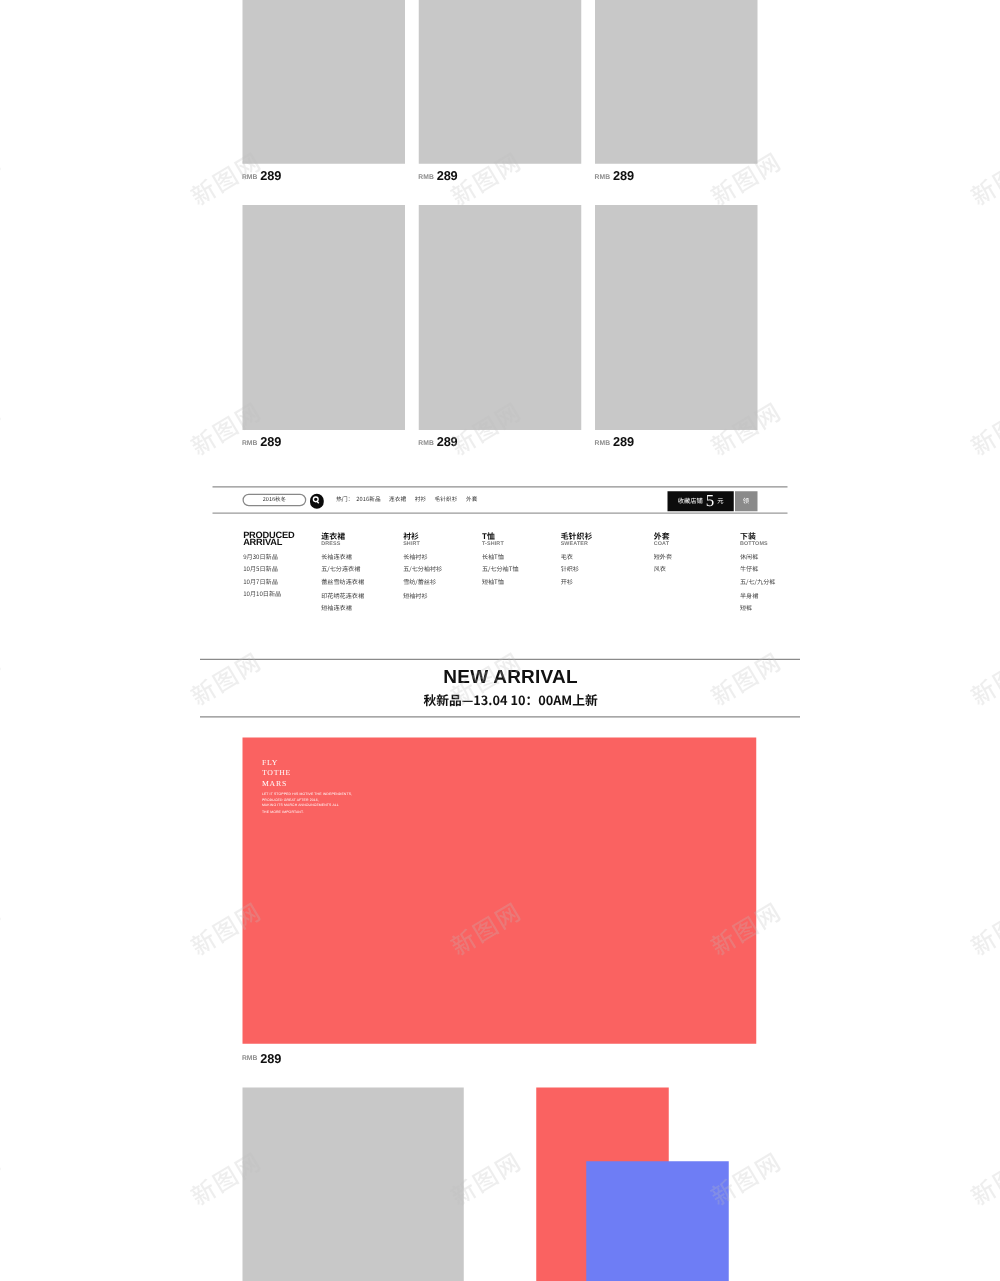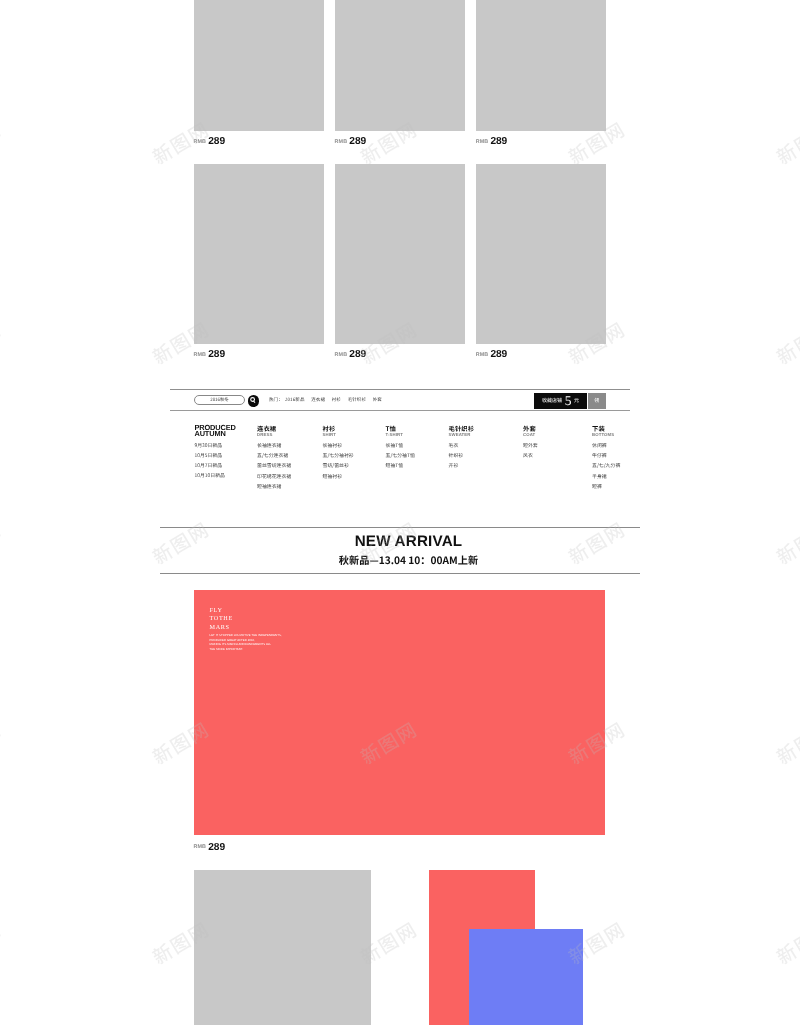--- a/index.html
+++ b/index.html
@@ -124,21 +124,21 @@
 <div class="coupon">
         <span class="c1">收藏店铺</span>
         <span class="c2">5</span>
         <span class="c3">元</span>
       </div>
 <div class="cbtn">领</div>
 </div>
 <div class="menu">
 <div class="mcol first" style="left:0px">
 <div class="mtitle en">PRODUCED</div>
-<div class="mtitle en">AUTUMN</div>
+<div class="mtitle en">ARRIVAL</div>
 <div class="mitem">9月30日新品</div>
 <div class="mitem">10月5日新品</div>
 <div class="mitem">10月7日新品</div>
 <div class="mitem">10月10日新品</div>
 </div>
 <div class="mcol" style="left:62.5px">
 <div class="mtitle">连衣裙</div>
 <div class="msub">DRESS</div>
 <div class="mitem">长袖连衣裙</div>
 <div class="mitem">五/七分连衣裙</div>

